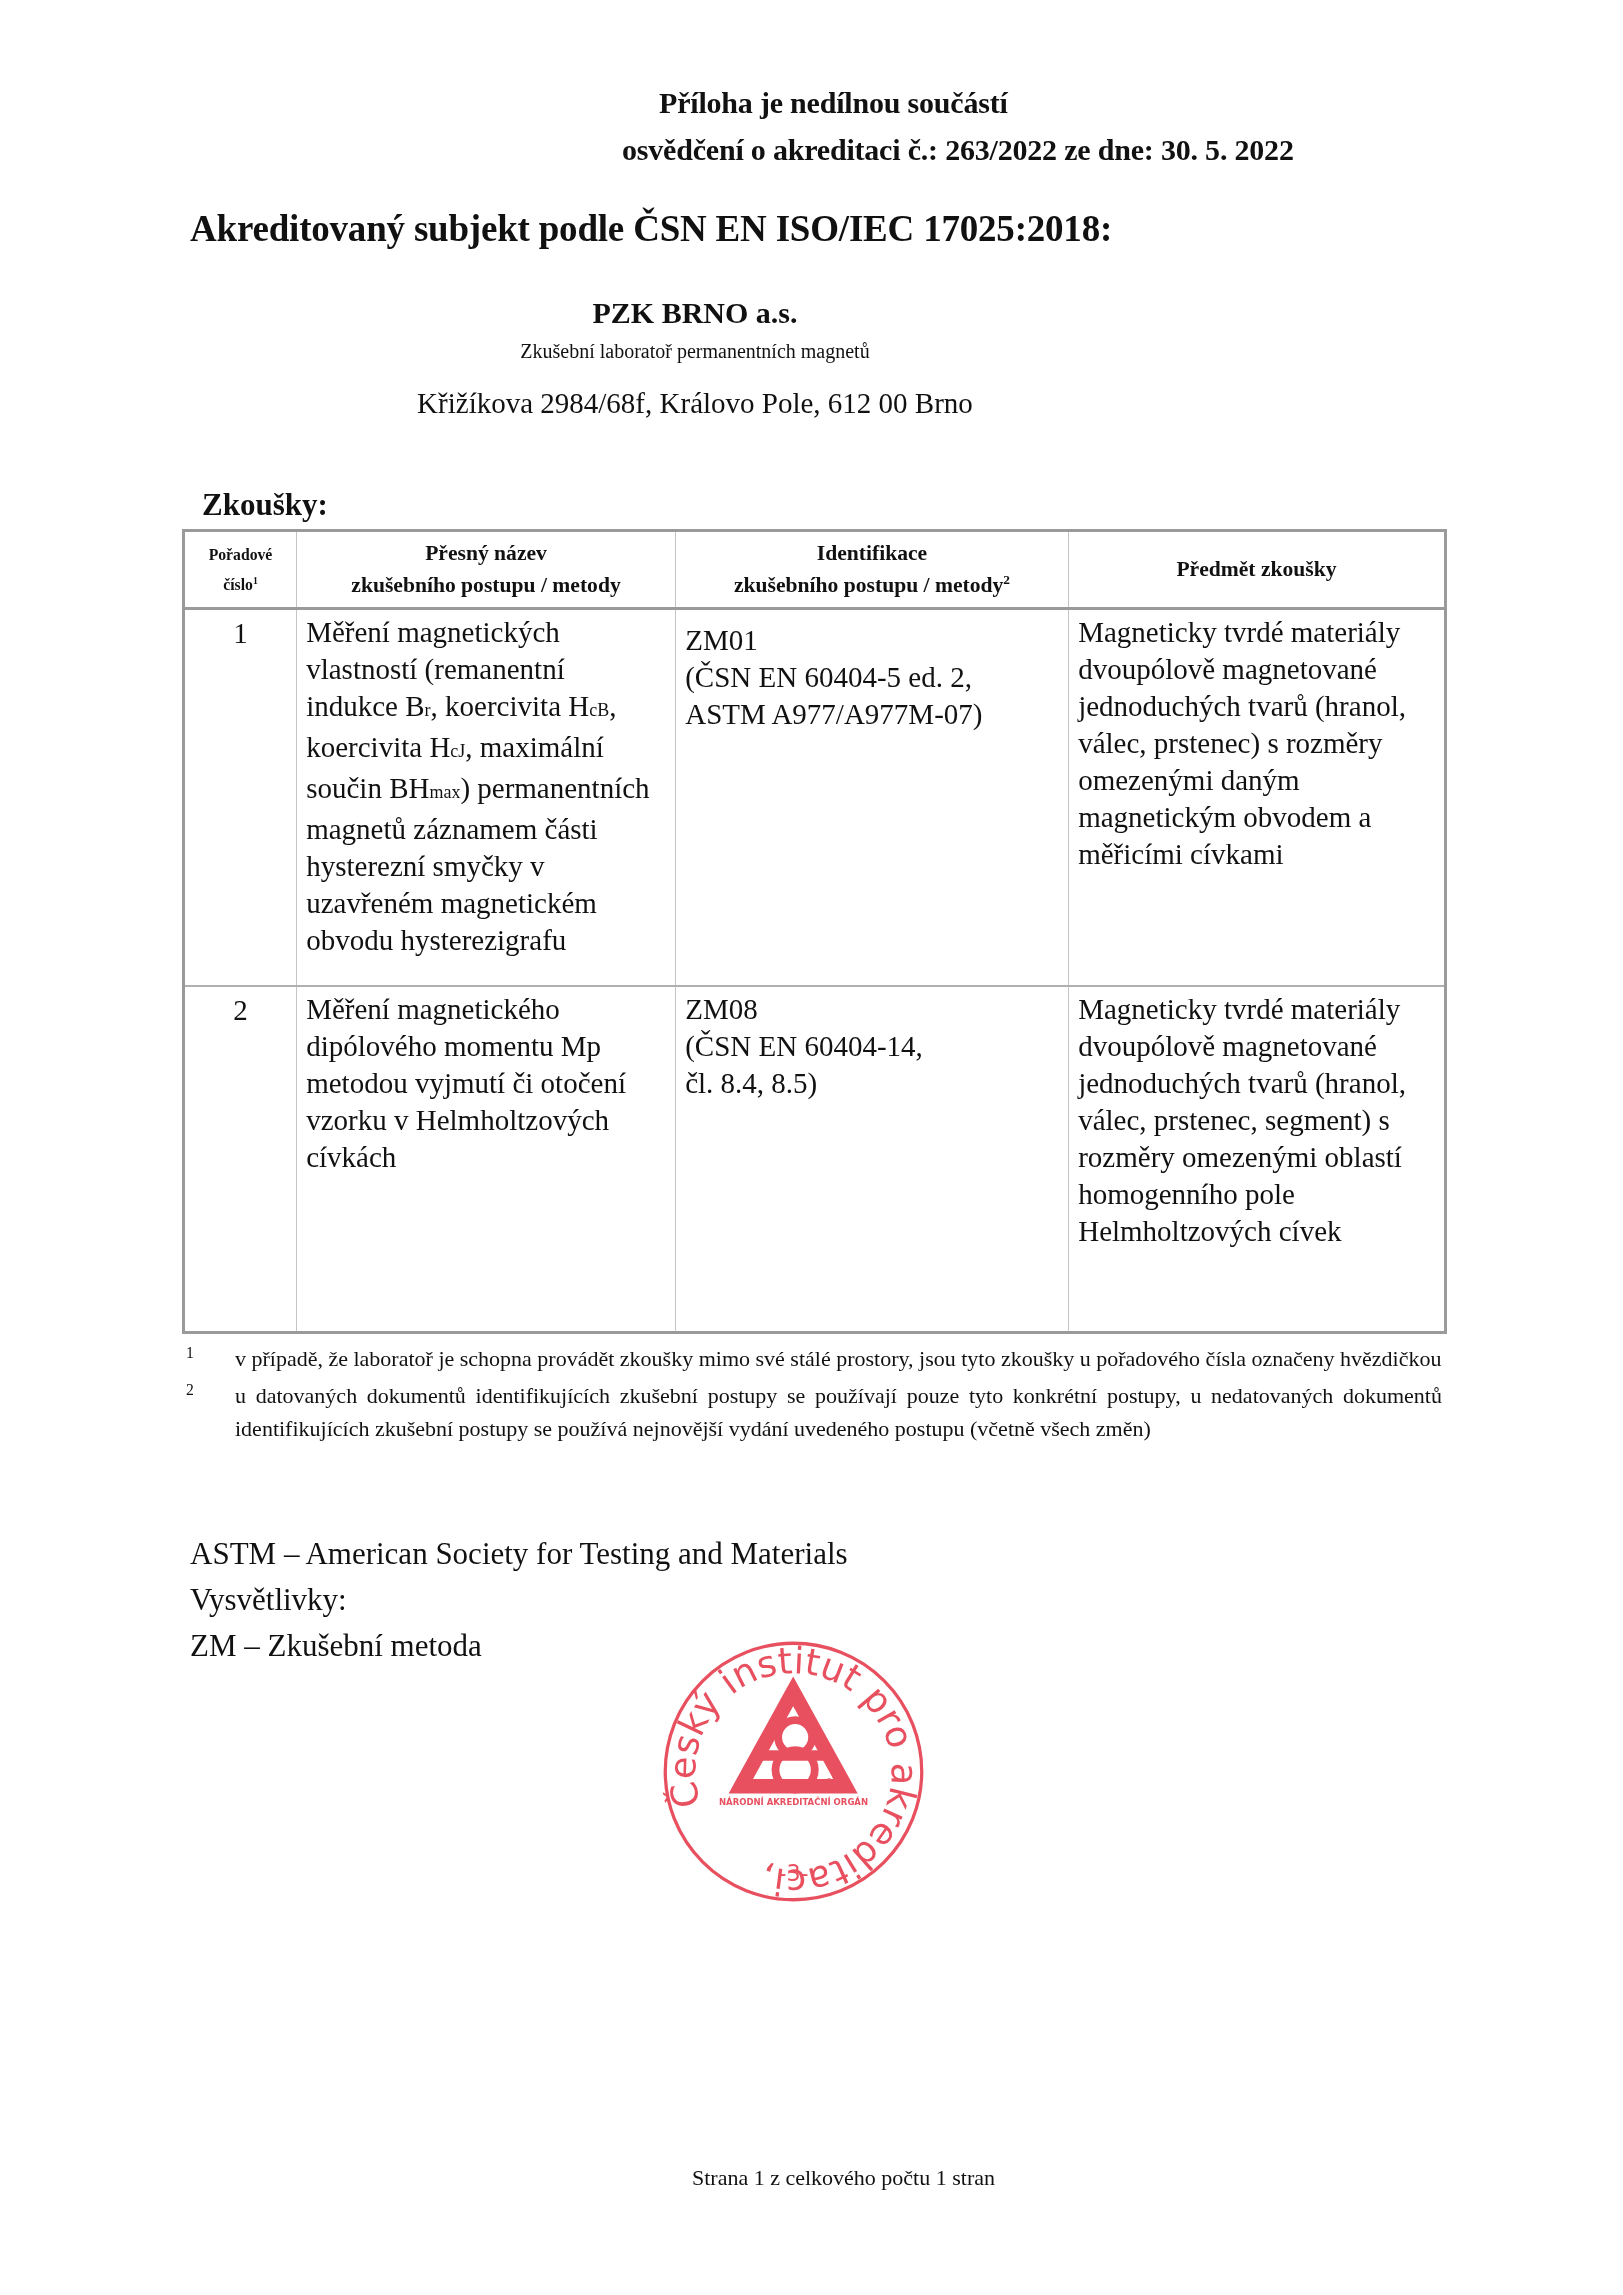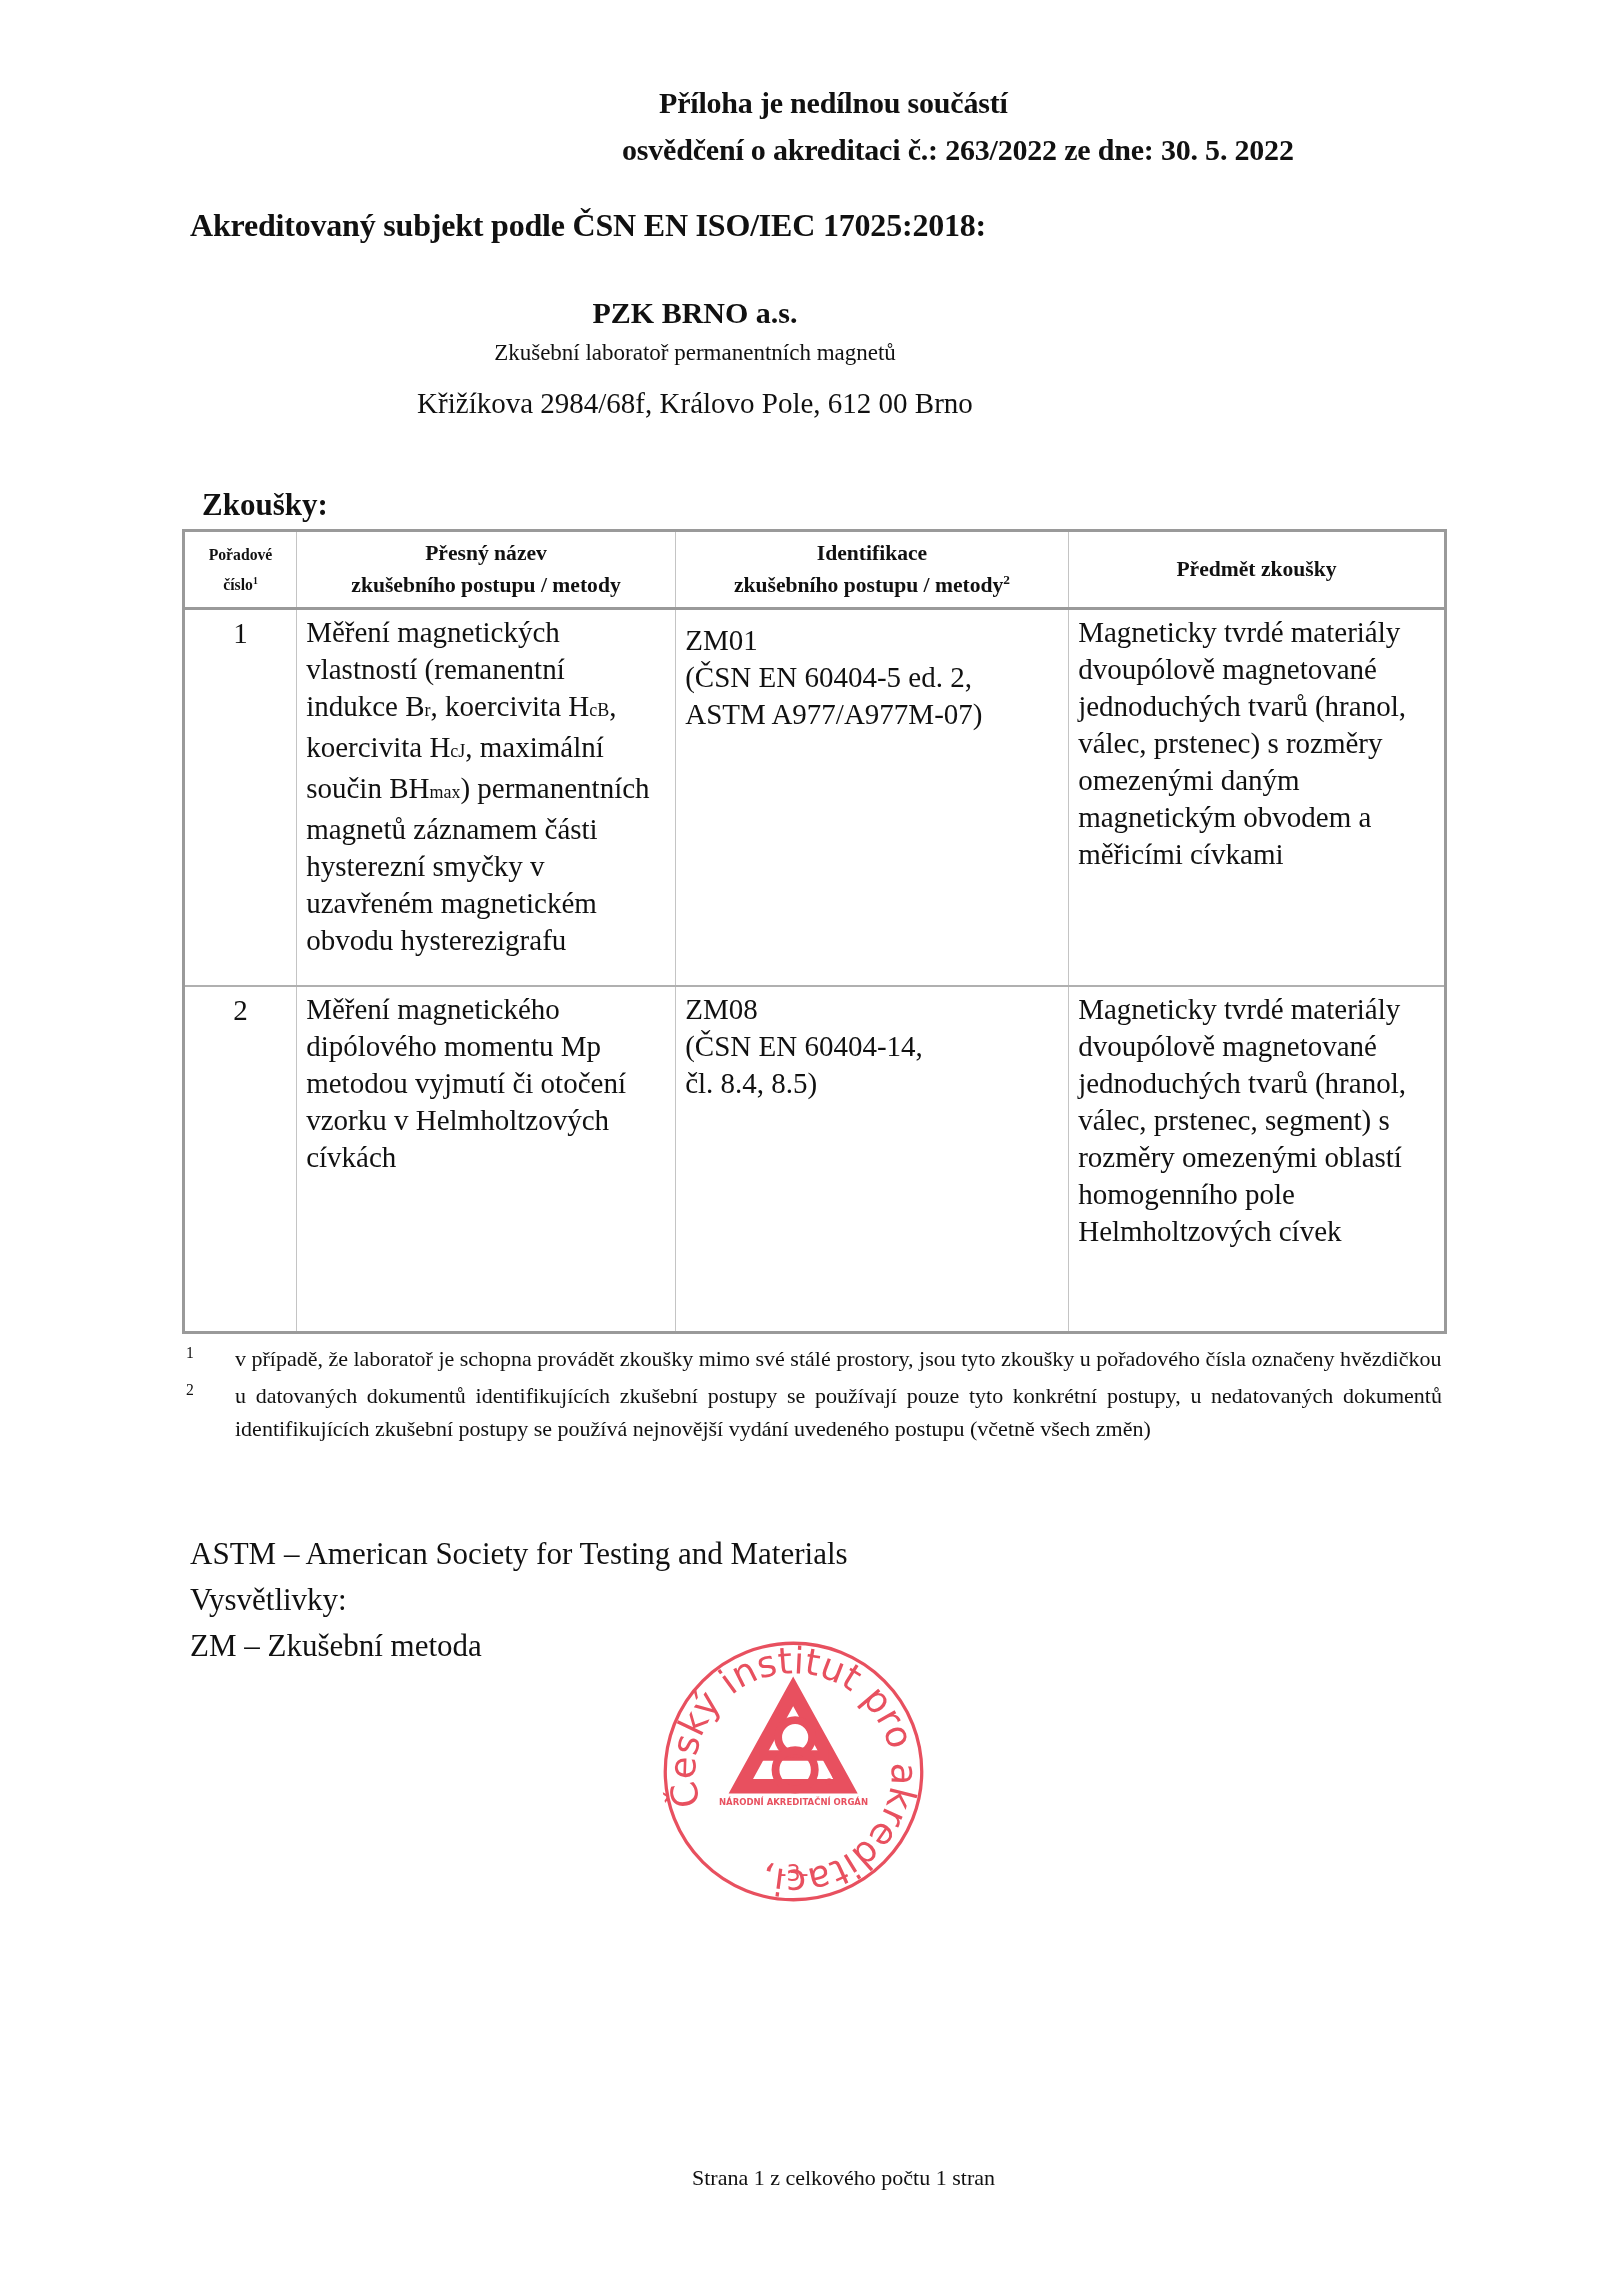--- a/index.html
+++ b/index.html
@@ -4,25 +4,25 @@
 <style>
   html, body { margin: 0; padding: 0; background: #ffffff; }
   body { width: 1623px; height: 2295px; position: relative; overflow: hidden;
          font-family: "Liberation Serif", "DejaVu Serif", serif; color: #111; }
   .abs { position: absolute; }
 
   .hdr-line { font-size: 30px; font-weight: bold; letter-spacing: -0.2px; }
   #hdr1 { left: 659px; top: 86px; }
   #hdr2 { left: 622px; top: 133px; }
 
-  #subject { left: 190px; top: 207px; font-size: 32px; font-weight: bold; letter-spacing: -0.2px; }
+  #subject { left: 190px; top: 207px; font-size: 37px; font-weight: bold; letter-spacing: -0.2px; }
 
   .center-block { left: 0; width: 1390px; text-align: center; }
   #org-name { top: 296px; font-size: 30px; font-weight: bold; }
-  #lab-name { top: 340px; font-size: 23px; }
+  #lab-name { top: 340px; font-size: 20px; }
   #address  { top: 387px; font-size: 29px; }
 
   #tests-heading { left: 202px; top: 487px; font-size: 31px; font-weight: bold; }
 
   table.tests { position: absolute; left: 182px; top: 529px; width: 1261px;
                 border-collapse: collapse; border: 3.3px solid #9a9a9a; table-layout: fixed; }
   table.tests th, table.tests td { border: 1.3px solid #c4c4c4; vertical-align: top; }
   table.tests thead th { border-bottom: 3.3px solid #9a9a9a; height: 73px; vertical-align: middle;
                          text-align: center; font-weight: bold; font-size: 21.6px; line-height: 1.45; }
   table.tests thead th.c0 { font-size: 15.7px; line-height: 1.9; }

